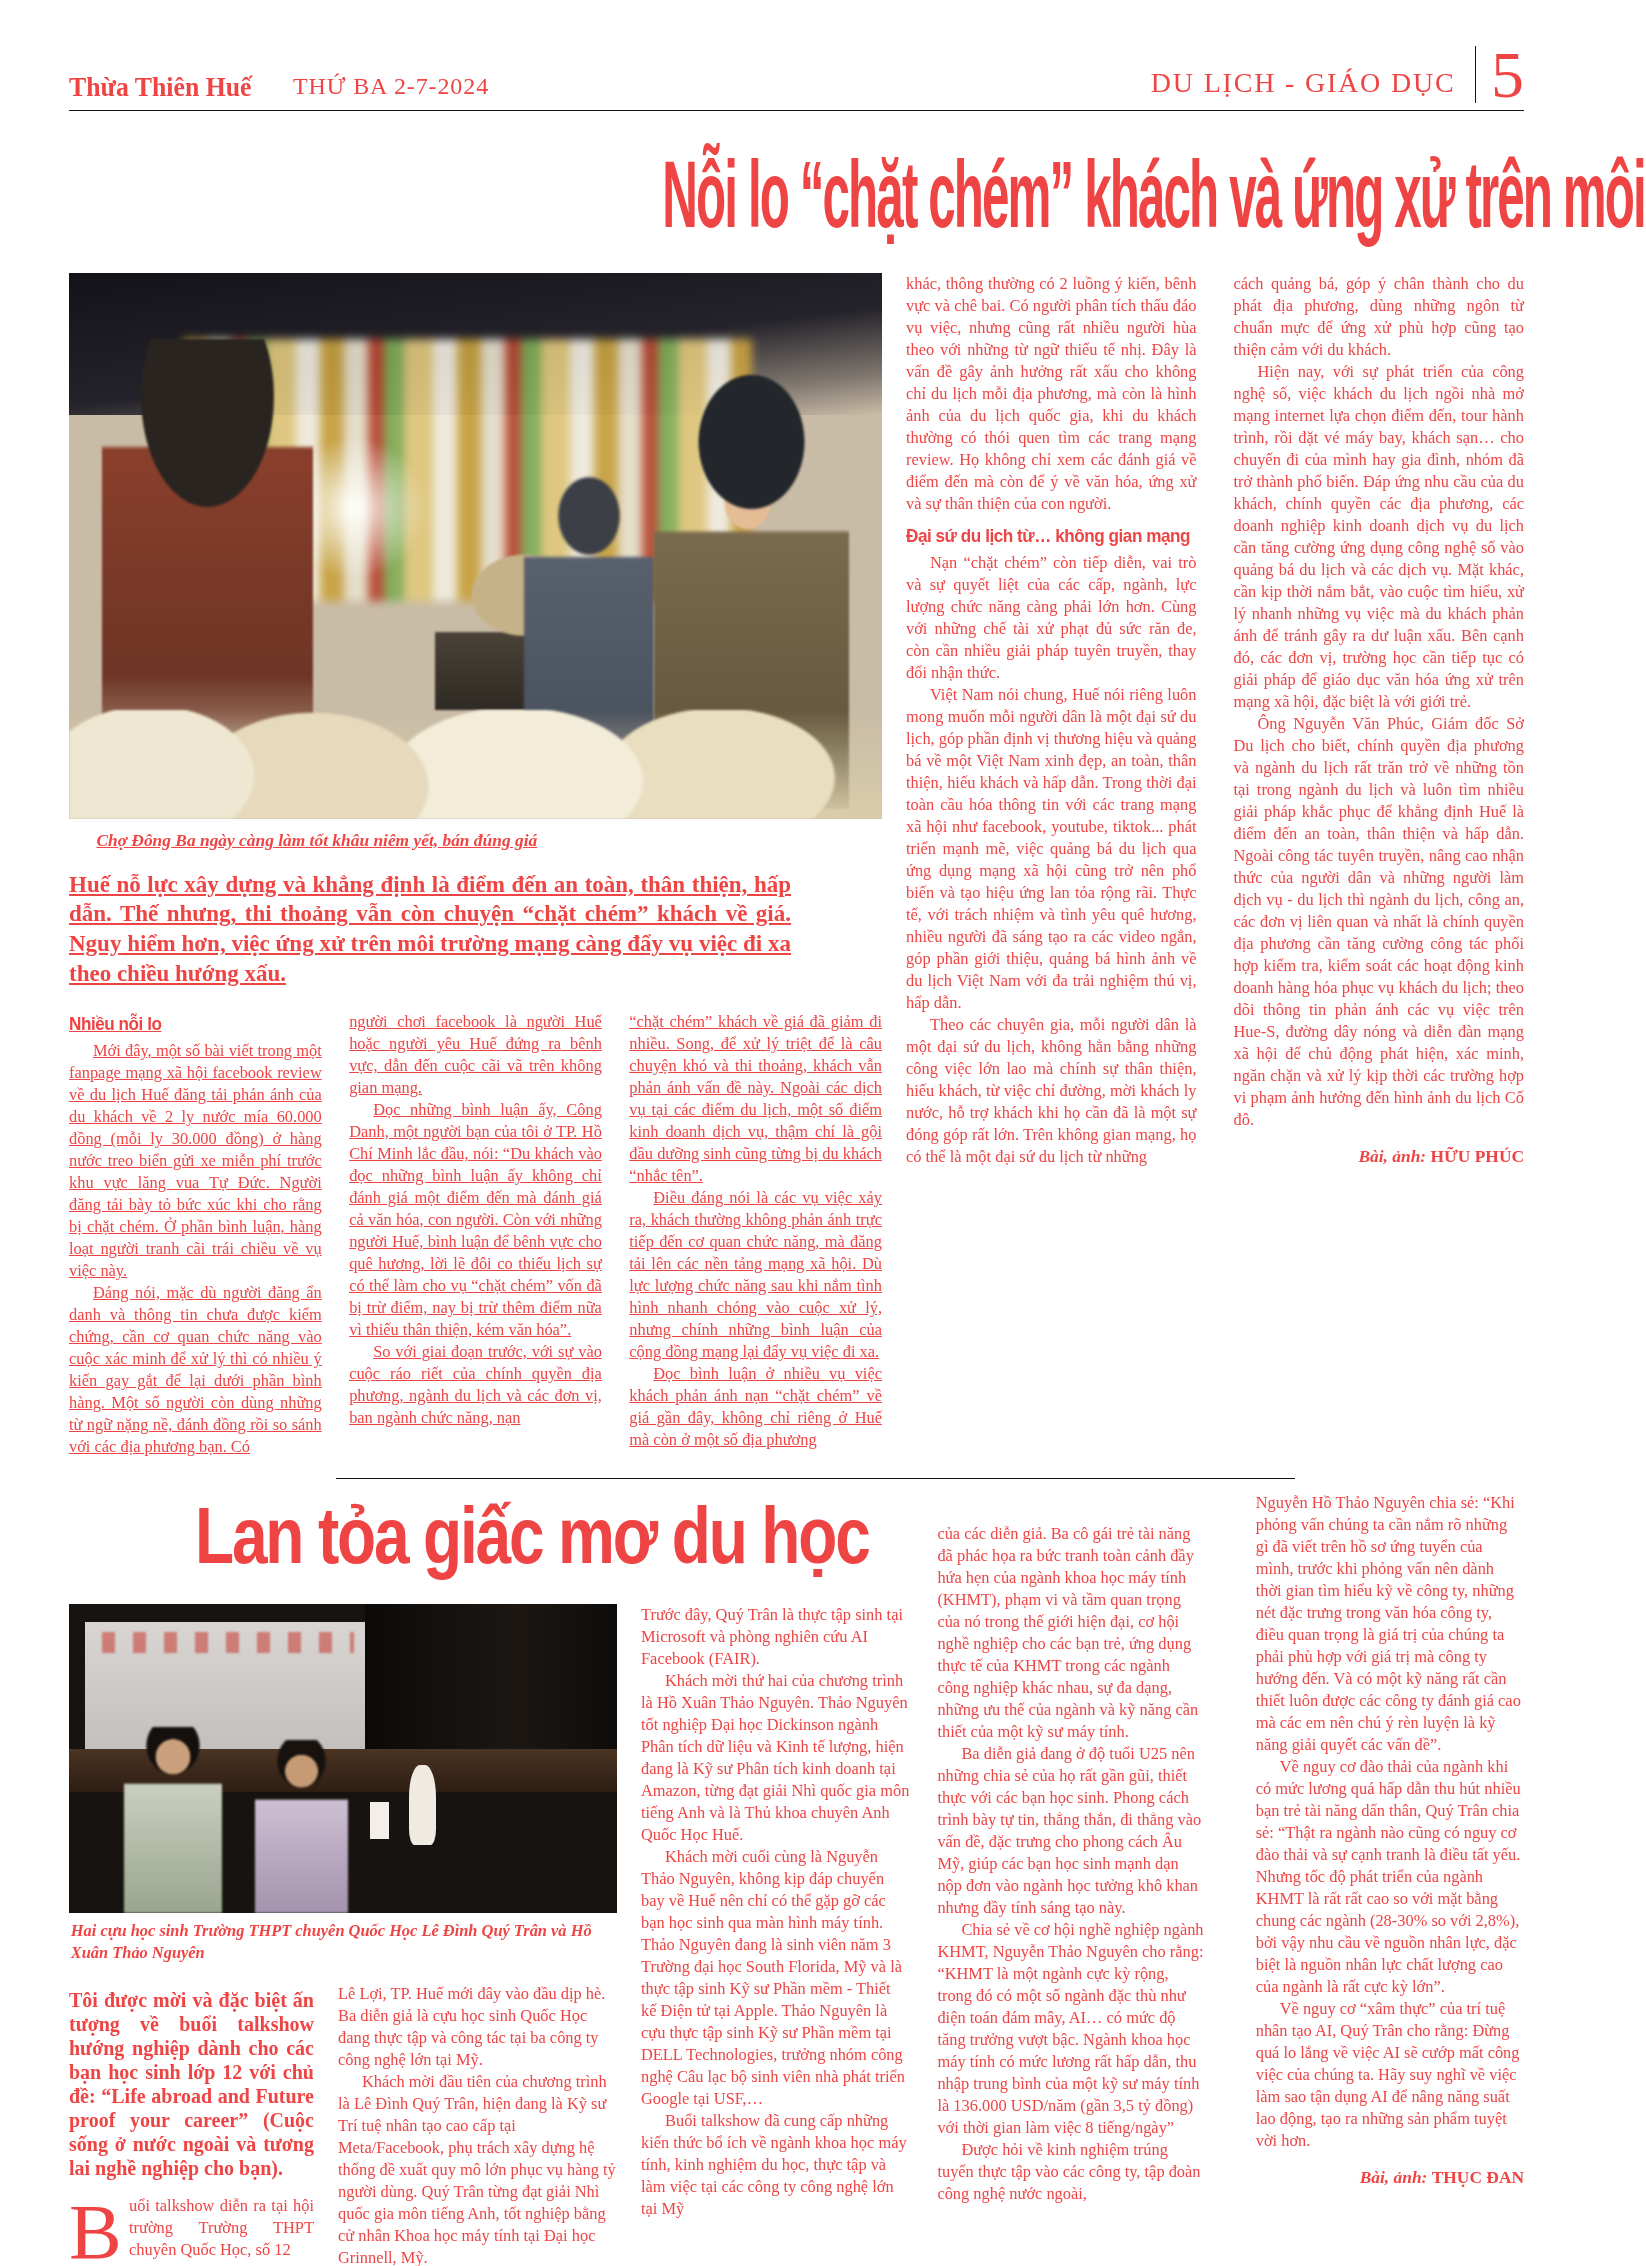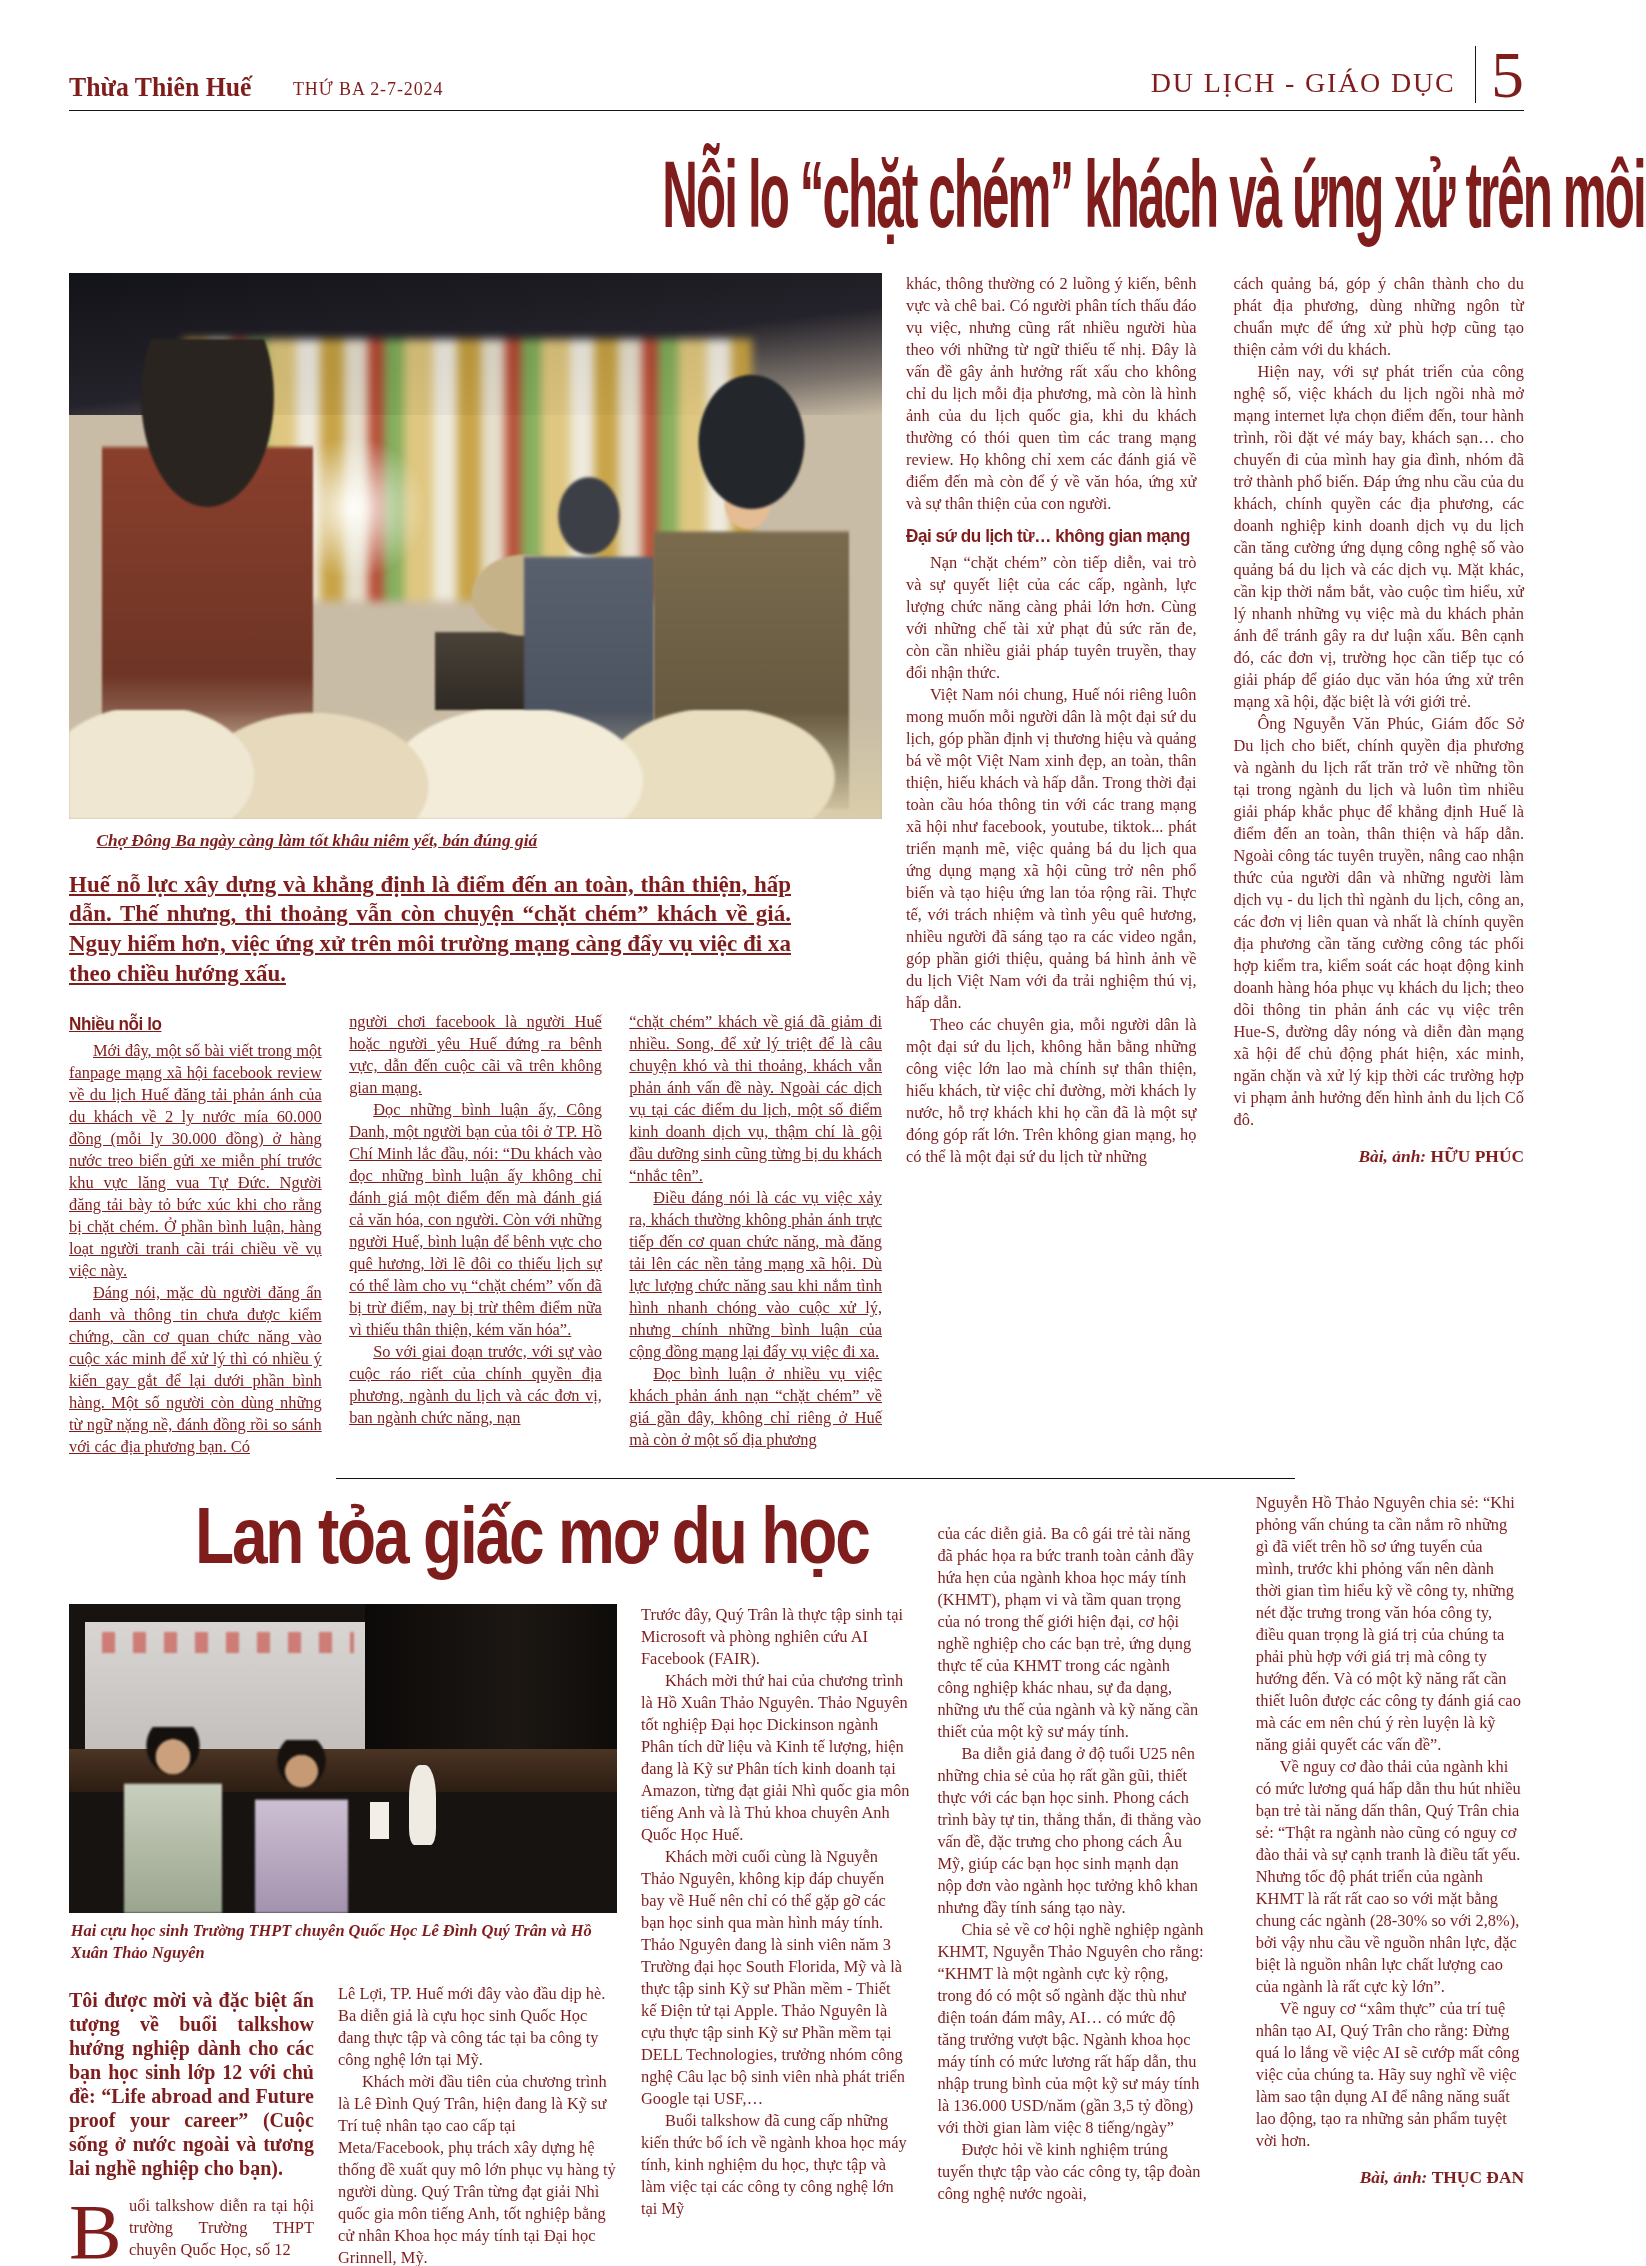--- a/index.html
+++ b/index.html
@@ -1,24 +1,24 @@
 <!DOCTYPE html>
 <html style="font-size:14.6px"><head>
 <meta charset="utf-8">
 <style>
   html,body{margin:0;padding:0;background:#e8e8e8;}
   .page{width:1647px;height:2267px;background:#ffffff;position:relative;overflow:hidden;
-        font-family:"Liberation Serif", serif;color:#7f1d1d;}
+        font-family:"Liberation Serif", serif;color:#ef4444;}
   .content{padding:25.6px 123px 0 69px;}
 
   
   .masthead-bar{display:flex;align-items:flex-end;border-bottom:1.8px solid #161616;padding-bottom:7.3px;height:77px;}
   .masthead{font-family:"Liberation Serif", serif;font-weight:bold;font-size:28px;letter-spacing:0px;
             transform:scaleX(.92);transform-origin:left bottom;white-space:nowrap;}
-  .issue-date{font-size:18px;margin-left:25.6px;letter-spacing:0.9px;white-space:nowrap;padding-bottom:2.7px;text-align:center;}
+  .issue-date{font-size:24px;margin-left:25.6px;letter-spacing:0.9px;white-space:nowrap;padding-bottom:2.7px;text-align:center;}
   .head-spacer{flex:1;}
   .section-name{font-size:28px;letter-spacing:1.8px;white-space:nowrap;padding-bottom:3.7px;}
   .head-vline{border-left:1.8px solid #161616;height:57px;margin:0 14.6px 0 20px;}
   .page-num{font-size:66px;line-height:.85;font-weight:400;}
 
   
   .a1-headline{text-align:center;margin:31px 0 14.6px 0;height:117px;overflow:visible;white-space:nowrap;}
   .squeezeX{display:inline-block;transform:scaleX(.52);transform-origin:center;
             font-family:"Liberation Sans", sans-serif;font-weight:900;font-size:95px;
             letter-spacing:-3.7px;line-height:1.1;}

